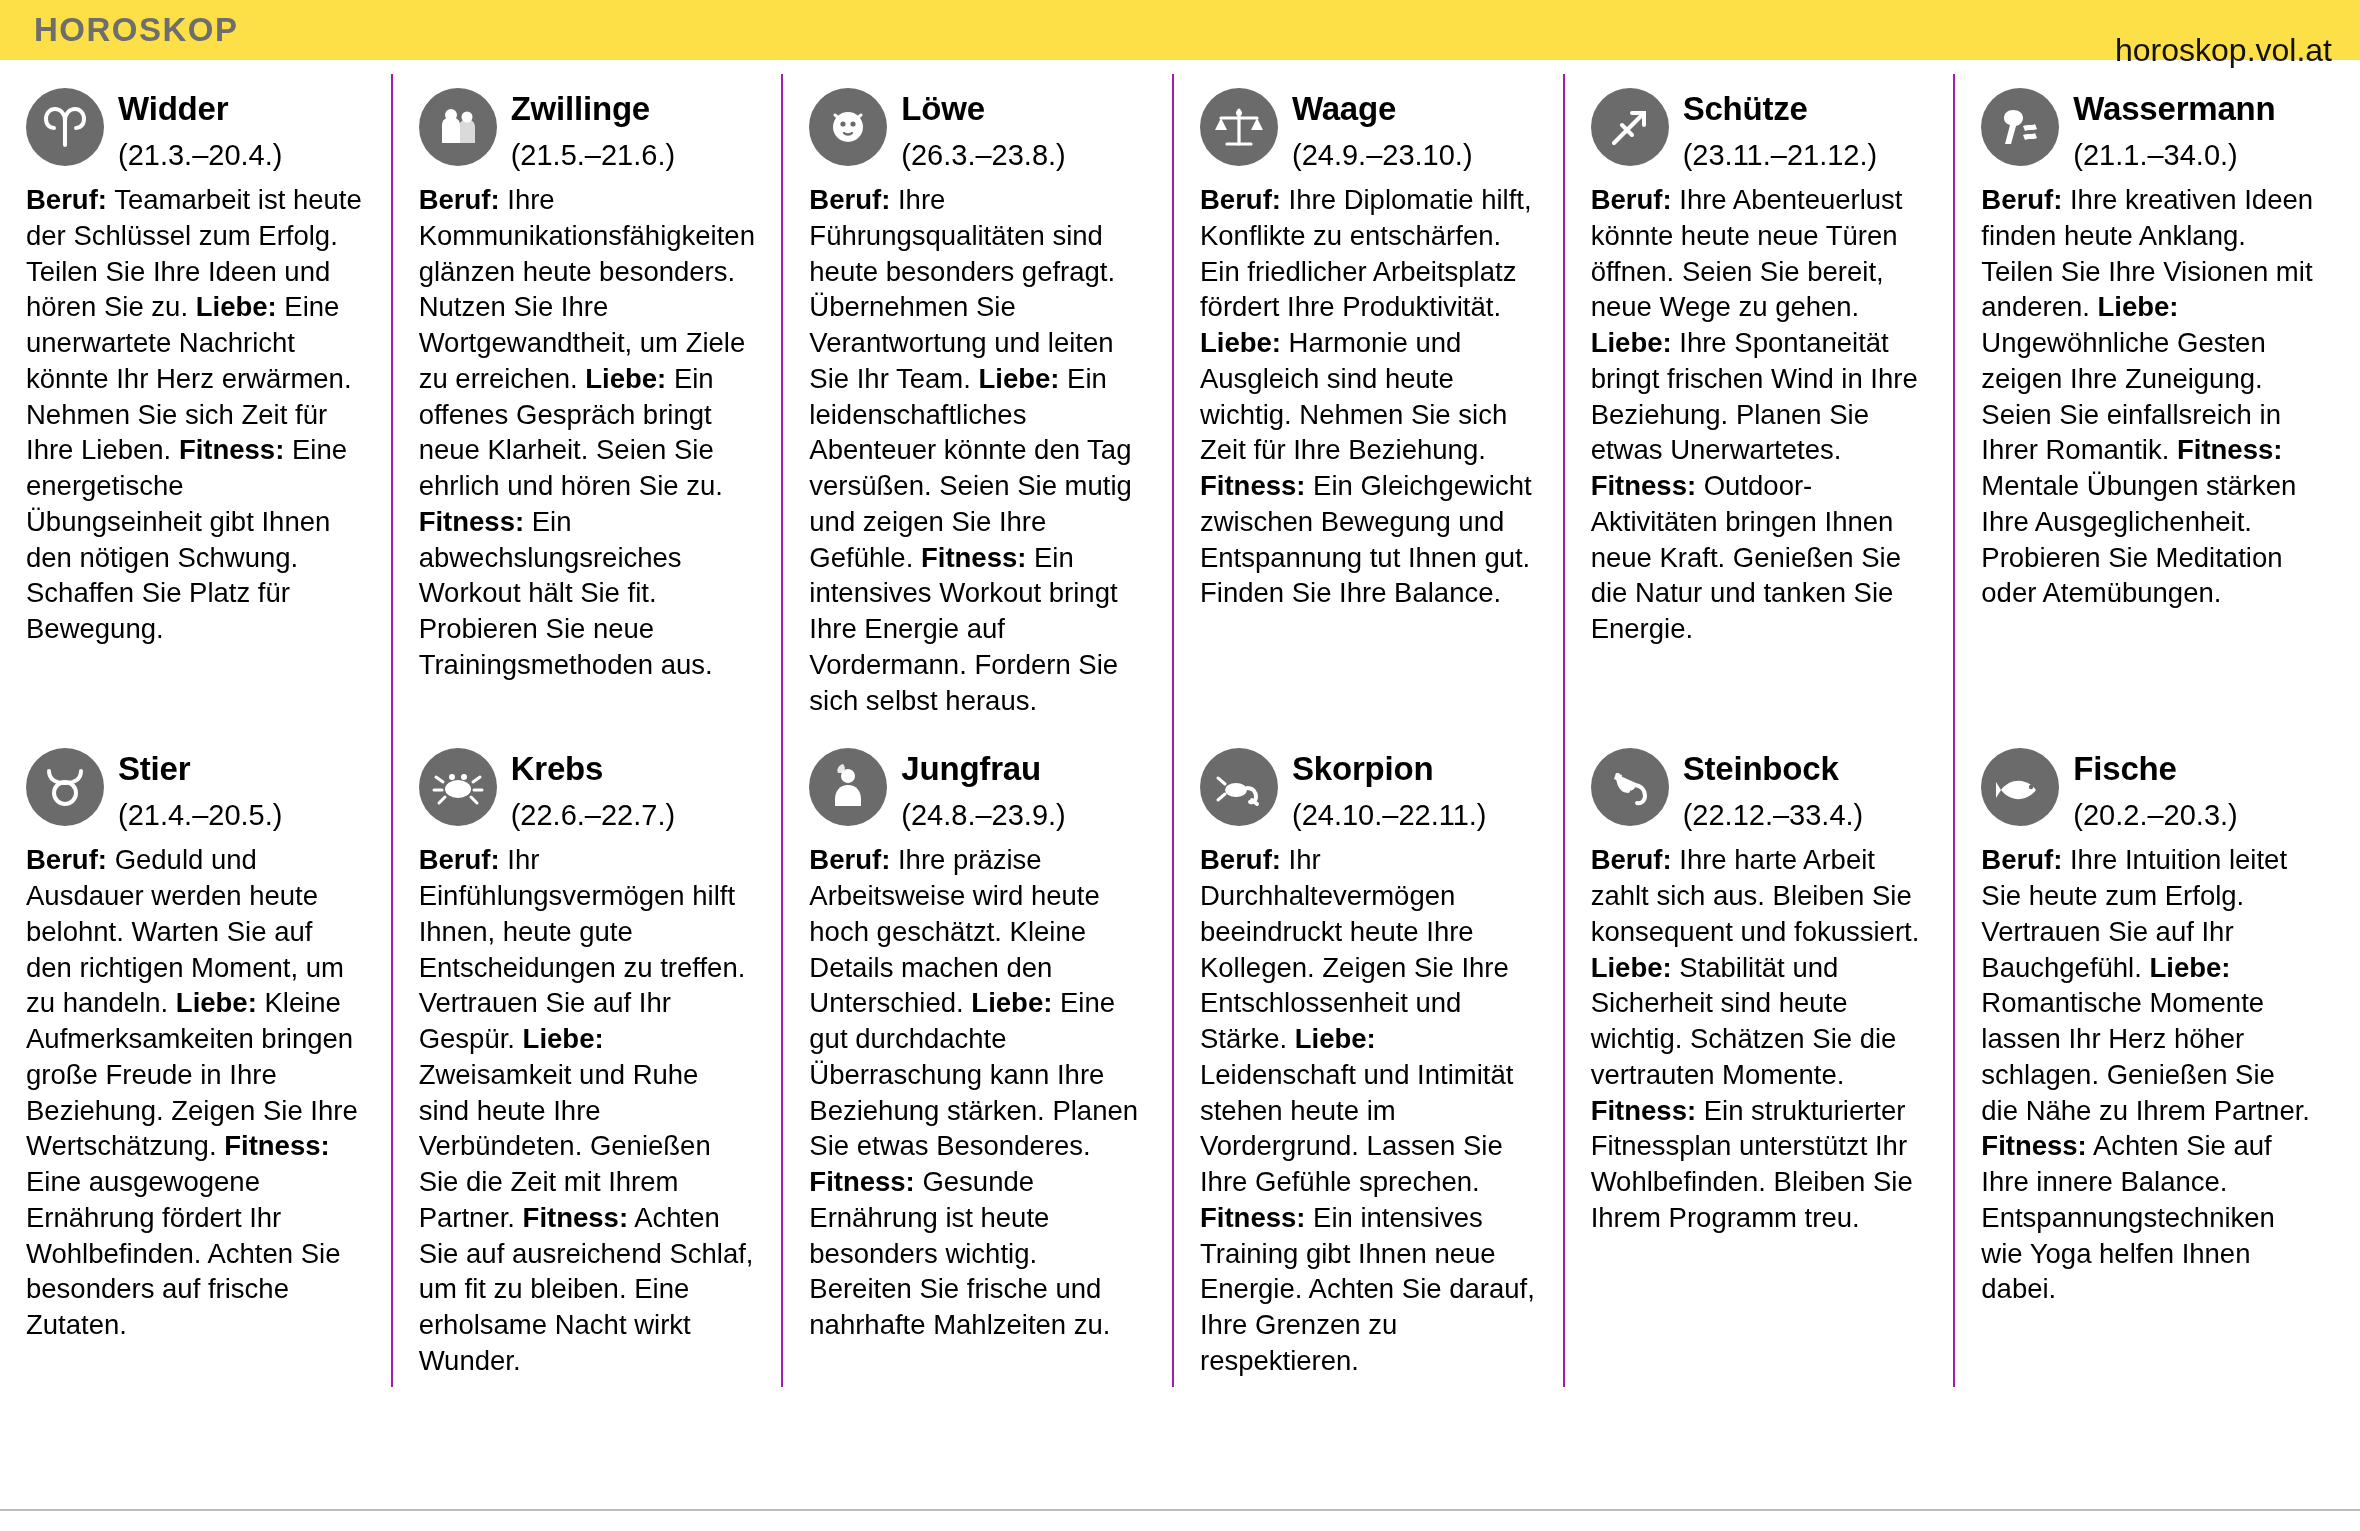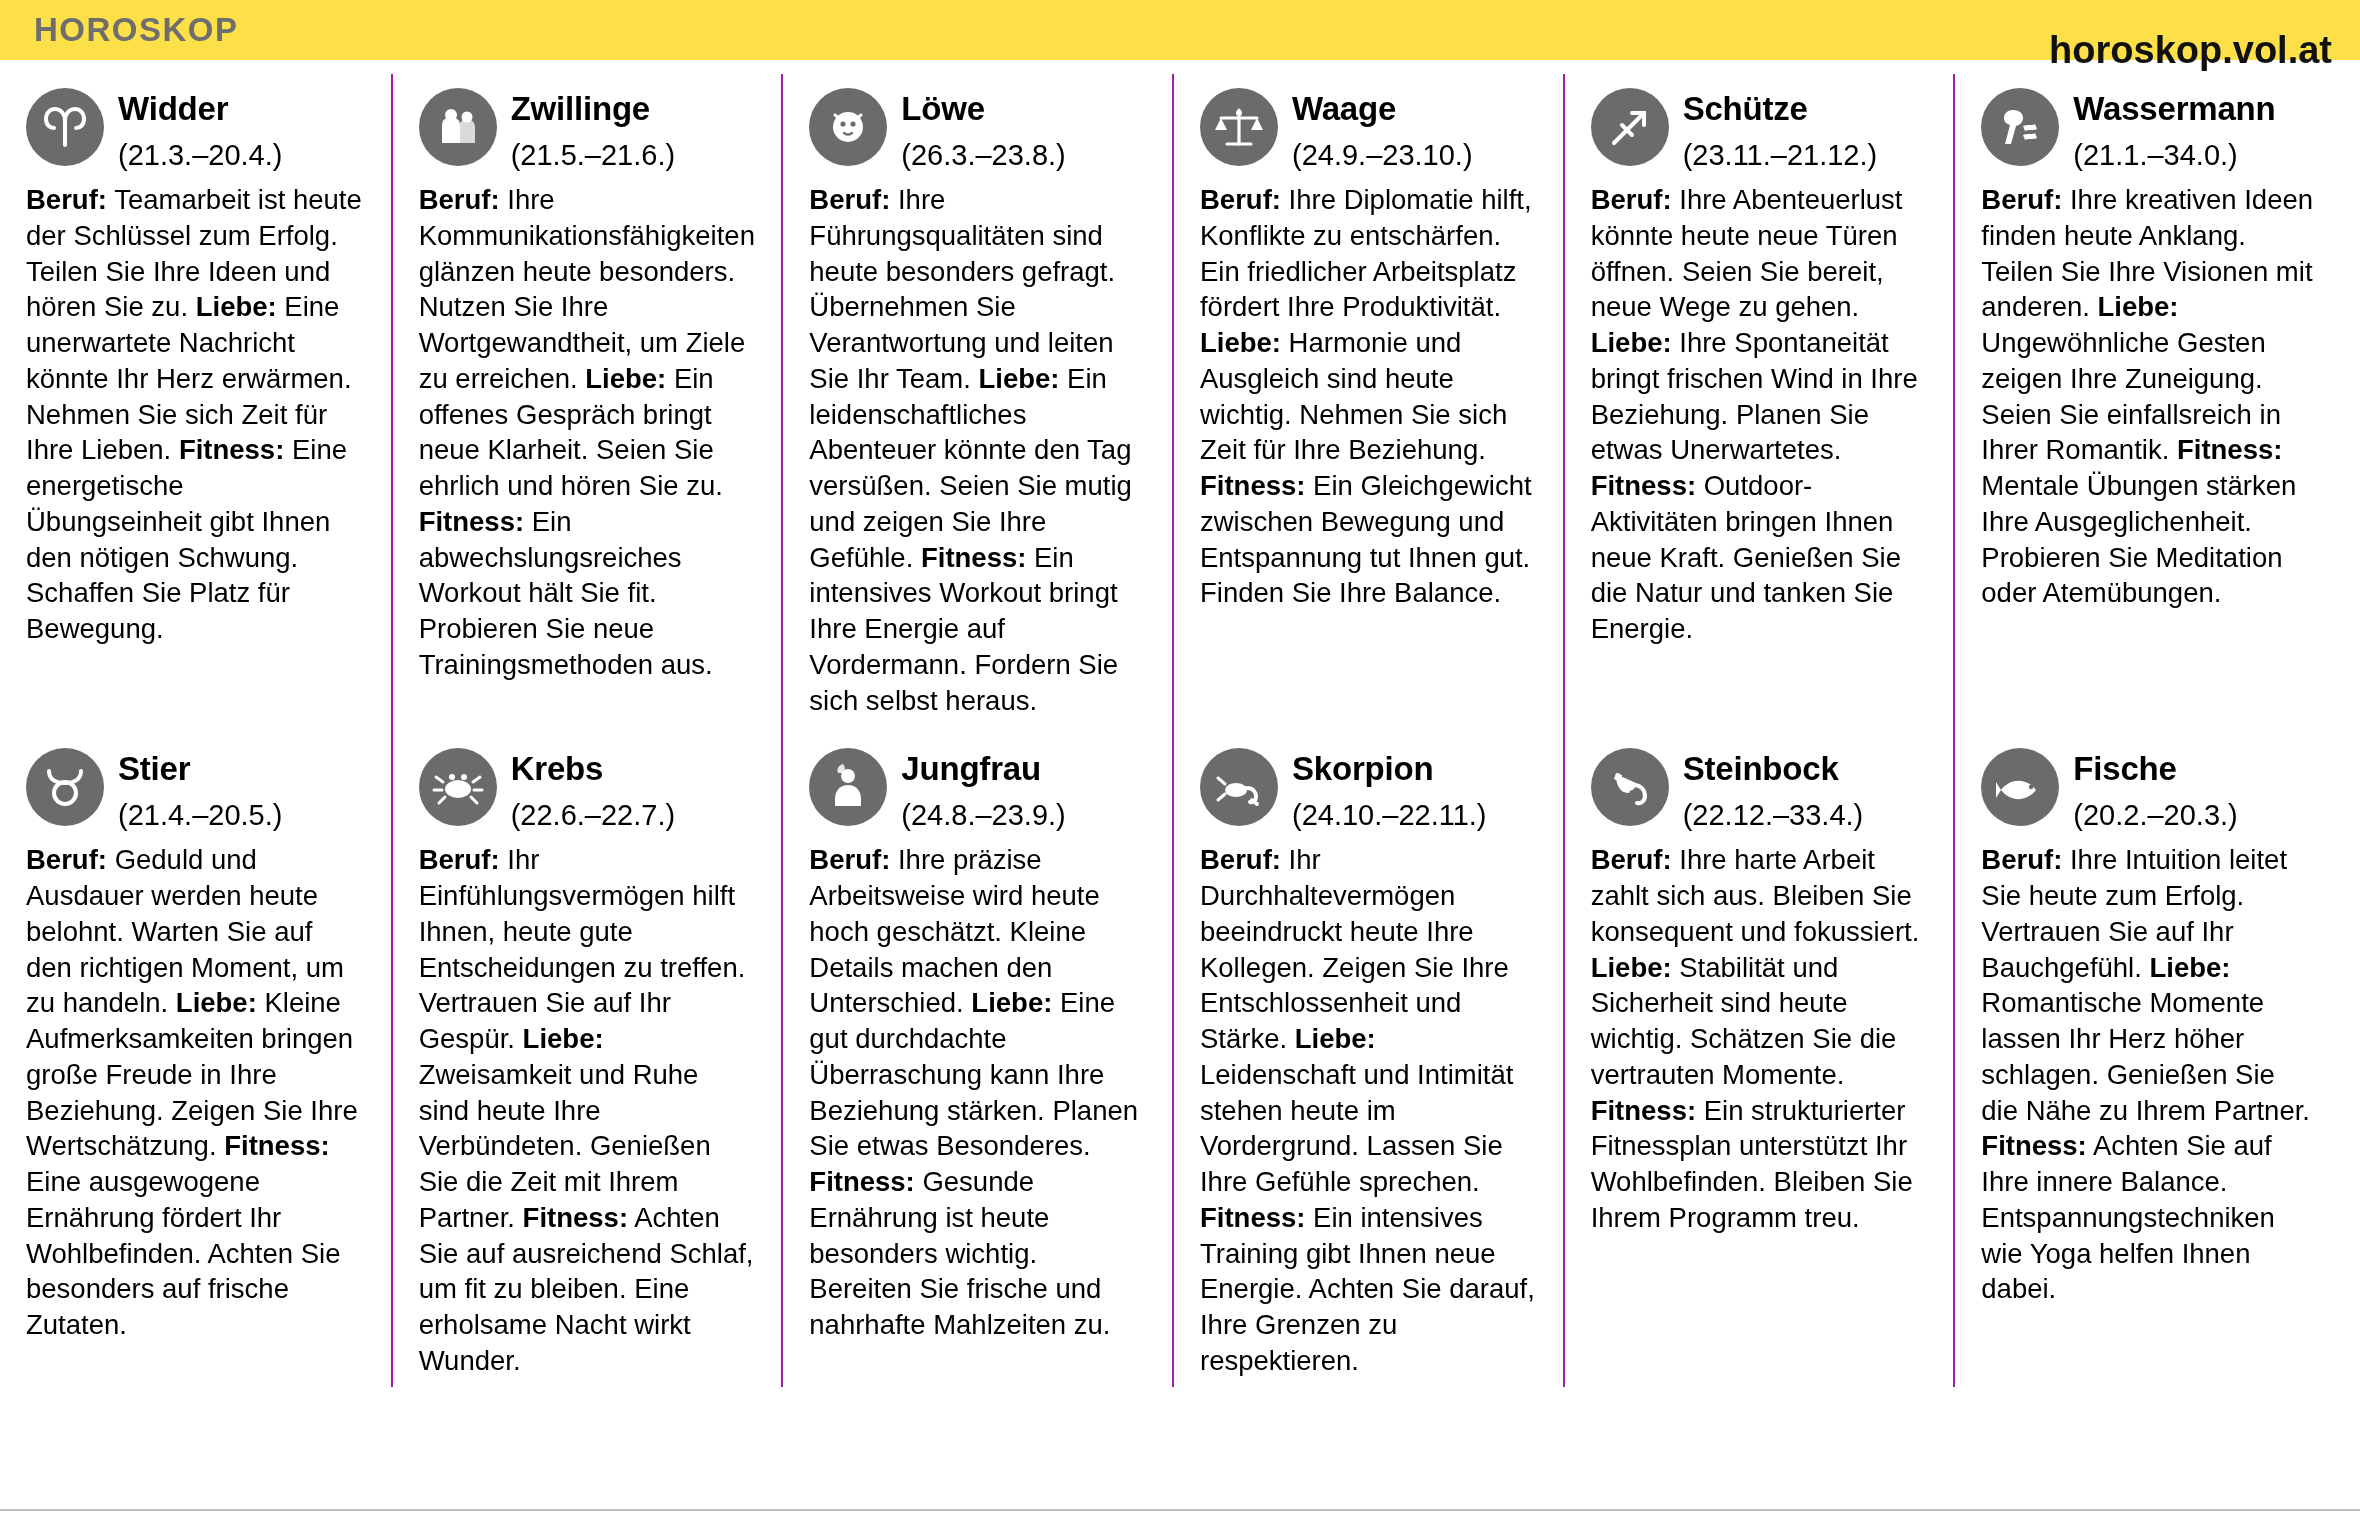--- a/index.html
+++ b/index.html
@@ -32,22 +32,22 @@
     justify-content: space-between;
     padding: 0 28px 0 34px;
   }
   .header-title {
     font-size: 33px;
     font-weight: bold;
     letter-spacing: 1.5px;
     color: #6e6e6e;
   }
   .header-url {
-    font-size: 38px;
-    font-weight: bold;
+    font-size: 32px;
+    font-weight: normal;
     color: #111111;
     margin-top: 40px;
   }
 
   
   .grid {
     padding: 14px 16px 0 0;
     display: grid;
     grid-template-columns: repeat(6, 1fr);
     grid-template-rows: auto auto;

